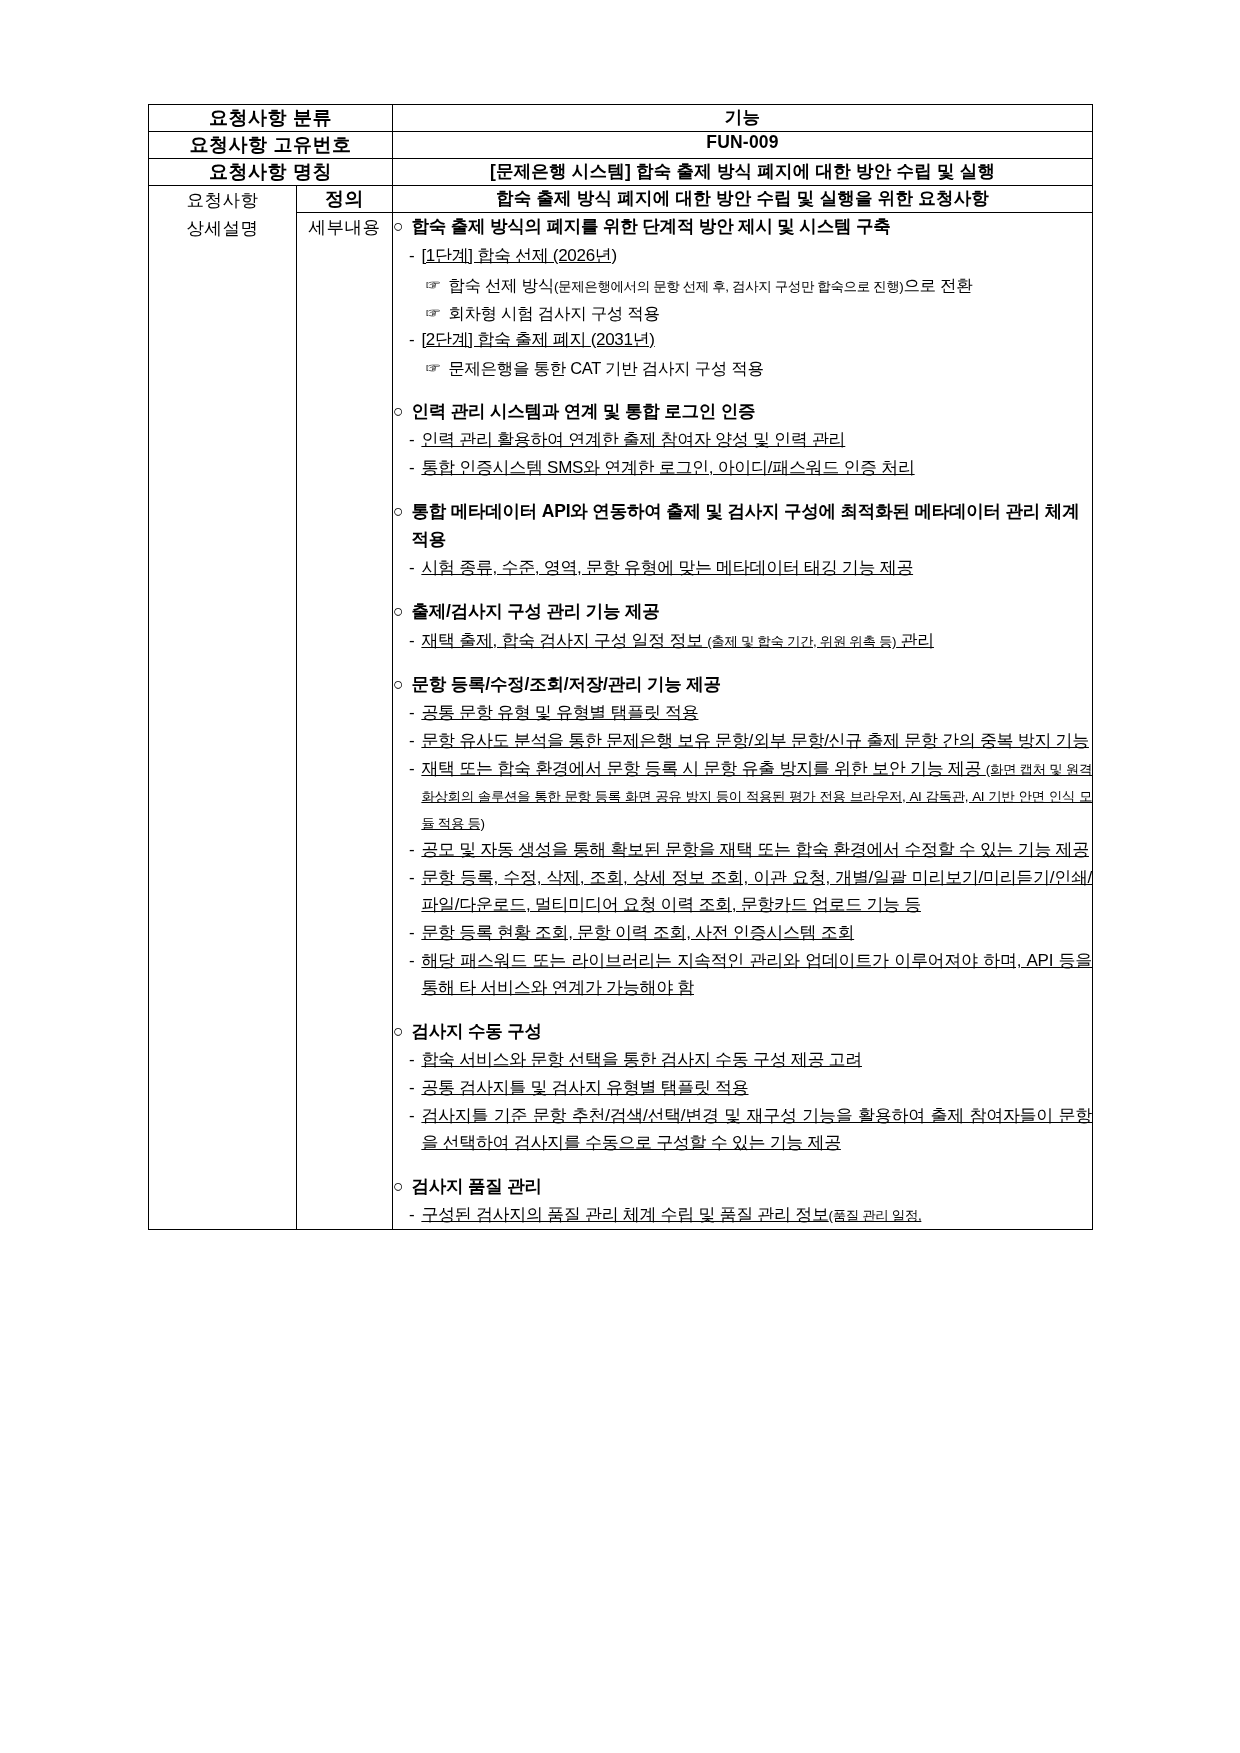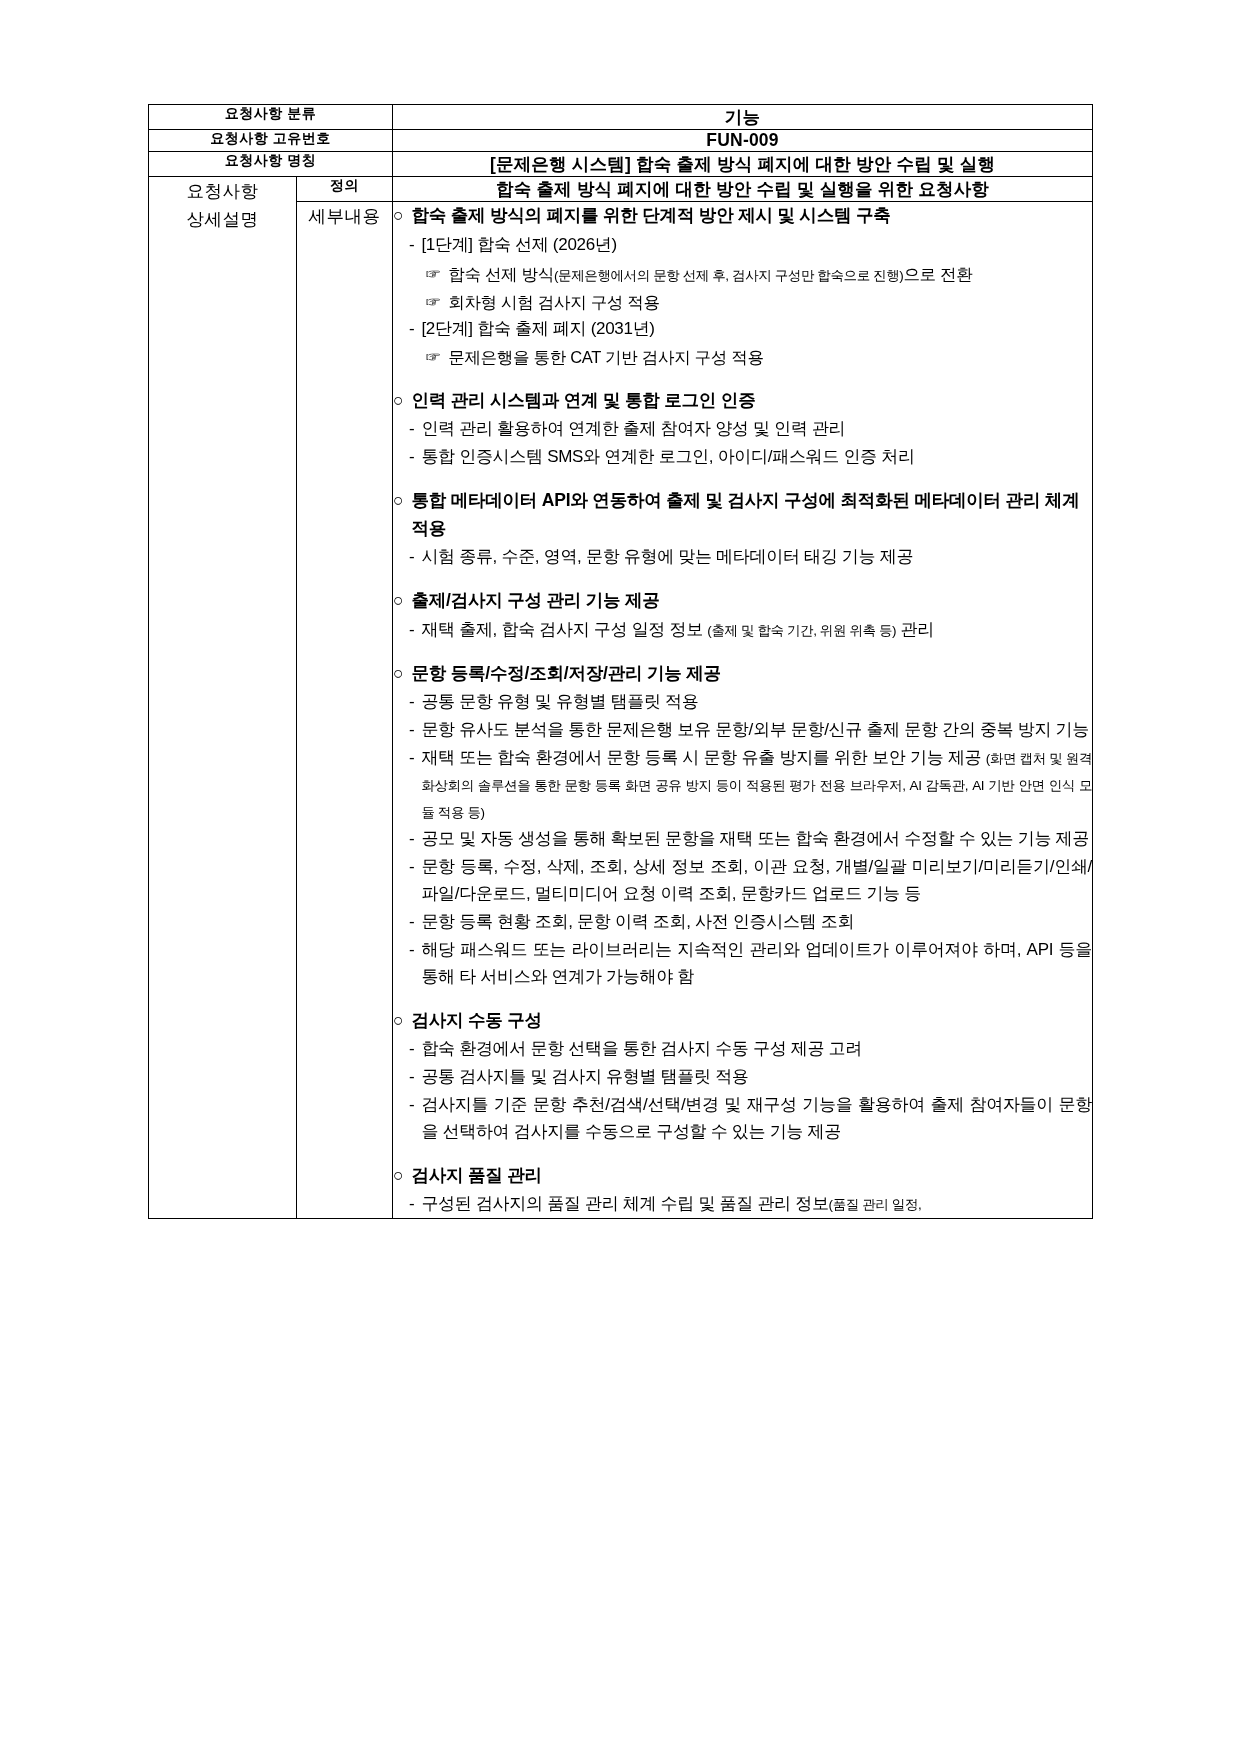--- a/index.html
+++ b/index.html
@@ -27,21 +27,21 @@
     table-layout: fixed;
   }
   table.req td {
     border: 1.5px solid #000;
     padding: 0;
     vertical-align: top;
   }
   .cell-label {
     text-align: center;
     font-weight: bold;
-    font-size: 14px;
+    font-size: 19px;
     padding: 11px 4px;
     letter-spacing: 0.5px;
   }
   .cell-value {
     font-size: 17.5px;
     font-weight: bold;
     padding: 11px 12px;
     letter-spacing: 0.2px;
     text-align: center;
   }
@@ -90,20 +90,21 @@
     font-size: 17px;
     letter-spacing: -0.3px;
   }
   ul.items > li .dash {
     flex: 0 0 auto;
   }
   ul.items > li .txt {
     flex: 1 1 auto;
     text-align: justify;
     text-justify: inter-character;
+    text-decoration: underline;
   }
   ul.subitems {
     list-style: none;
     margin: 0;
     padding: 0;
   }
   ul.subitems > li {
     display: flex;
     gap: 7px;
     padding-left: 32px;
@@ -276,21 +277,21 @@
                 </ul>
               </div>
               <div class="grp">
                 <div class="g-head">
                   <span class="mk">○</span>
                   <span class="tx">검사지 수동 구성</span>
                 </div>
                 <ul class="items">
                   <li>
                     <span class="dash">-</span>
-                    <span class="txt">합숙 환경에서 문항 선택을 통한 검사지 수동 구성 제공 고려</span>
+                    <span class="txt">합숙 서비스와 문항 선택을 통한 검사지 수동 구성 제공 고려</span>
                   </li>
                   <li>
                     <span class="dash">-</span>
                     <span class="txt">공통 검사지틀 및 검사지 유형별 탬플릿 적용</span>
                   </li>
                   <li>
                     <span class="dash">-</span>
                     <span class="txt">검사지틀 기준 문항 추천/검색/선택/변경 및 재구성 기능을 활용하여 출제 참여자들이 문항을 선택하여 검사지를 수동으로 구성할 수 있는 기능 제공</span>
                   </li>
                 </ul>

